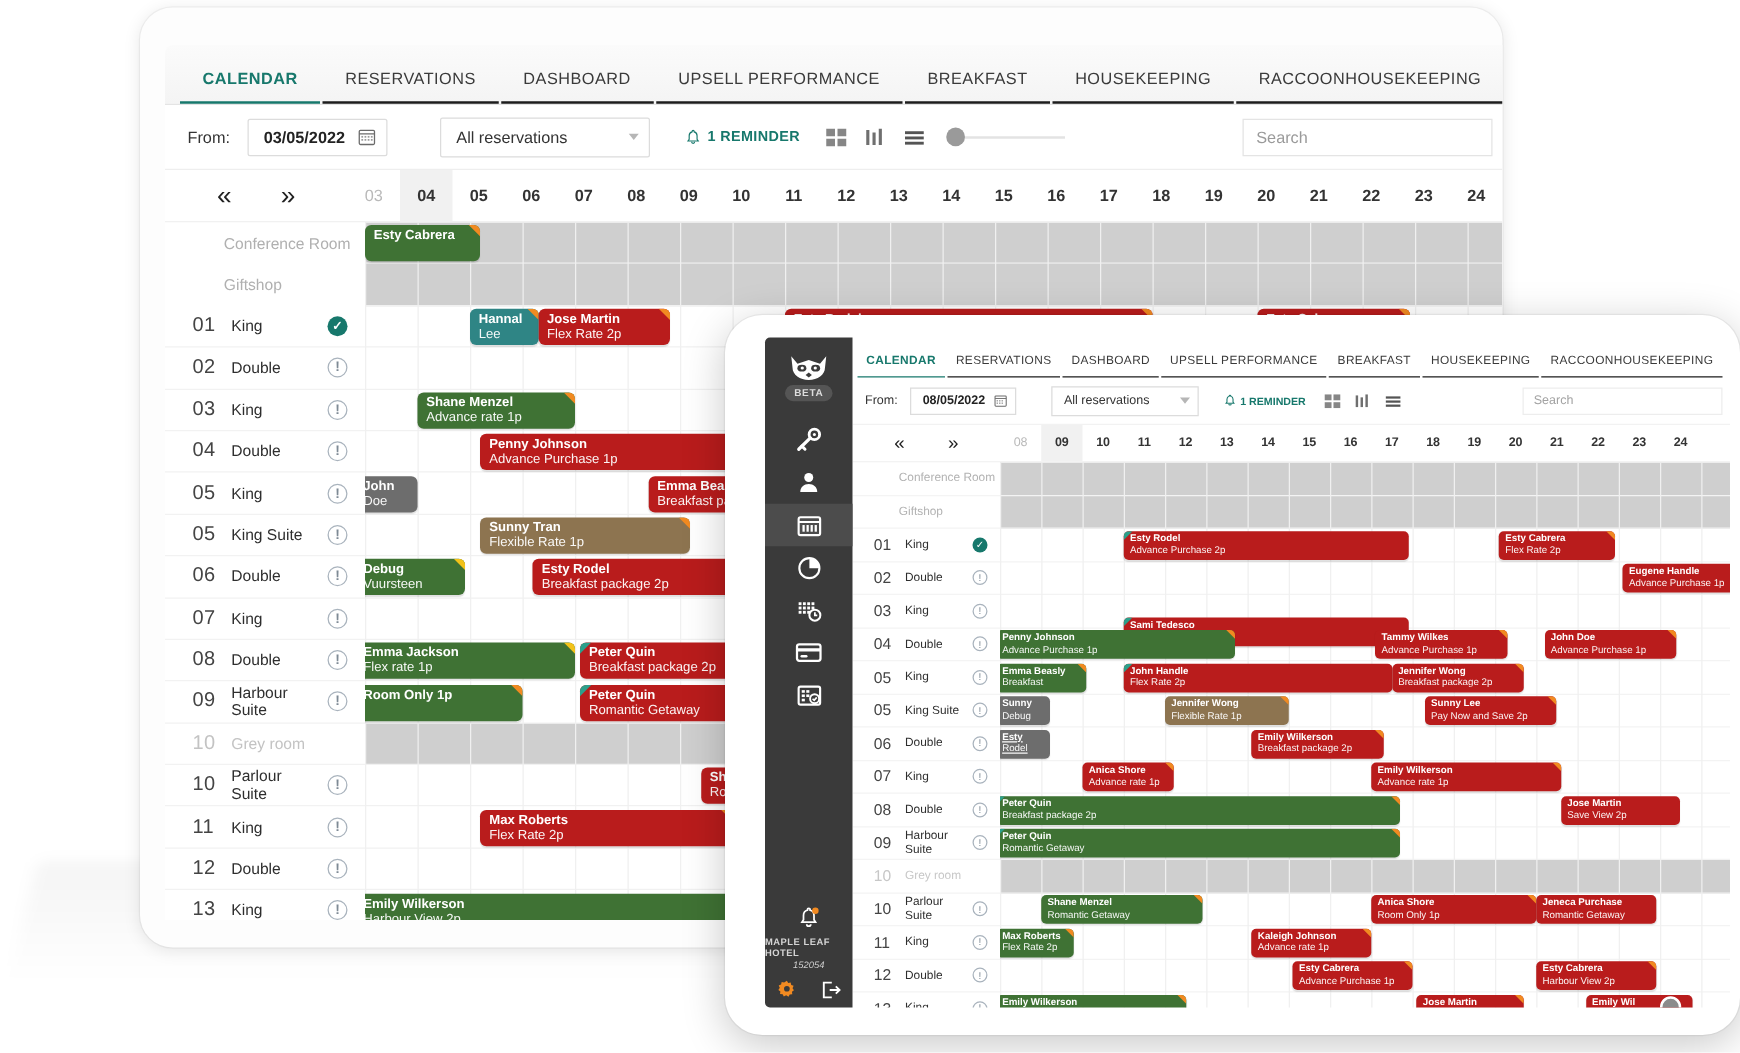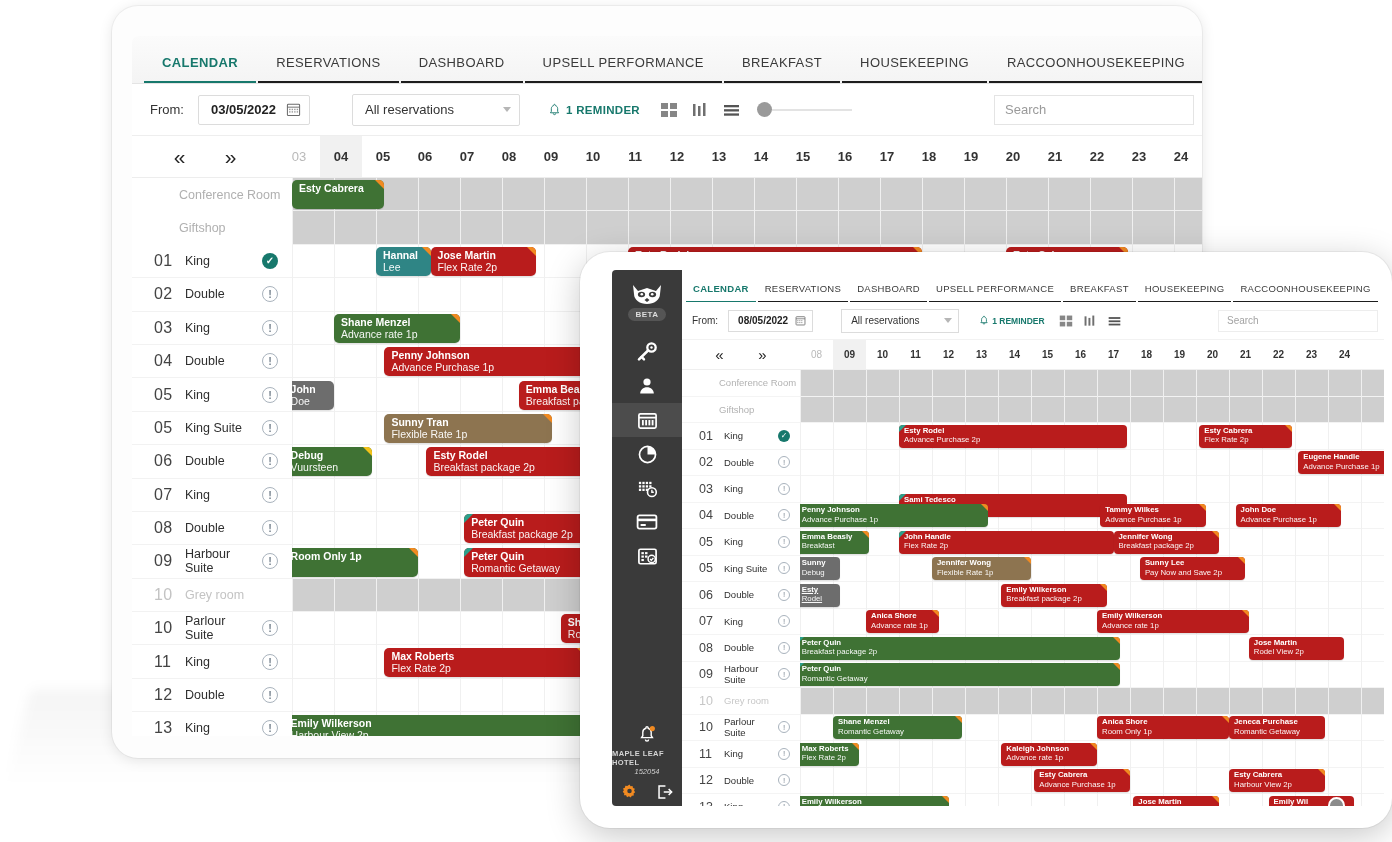--- a/index.html
+++ b/index.html
@@ -498,20 +498,25 @@
             <div class="bar c-green two" style="left: -8.4px; width: 88.2px; top: 269.4px;">
               <div class="n">Debug</div>
               <div class="r">Vuursteen</div>
               <span class="corner y"></span>
             </div>
             <div class="bar c-blue" style="left: 134.4px; width: 176.4px; top: 269.4px;">
               <div class="n">Esty Rodel</div>
               <div class="r">Breakfast package 2p</div>
               <span class="corner"></span>
             </div>
+            <div class="bar c-green" style="left: -8.4px; width: 176.4px; top: 336.2px;">
+              <div class="n">Emma Jackson</div>
+              <div class="r">Flex rate 1p</div>
+              <span class="corner y"></span>
+            </div>
             <div class="bar c-blue" style="left: 172.2px; width: 168px; top: 336.2px;">
               <span class="lcorner t"></span>
               <div class="n">Peter Quin</div>
               <div class="r">Breakfast package 2p</div>
             </div>
             <div class="bar c-green" style="left: -8.4px; width: 134.4px; top: 369.6px;">
               <div class="n">Room Only 1p</div>
               <span class="corner"></span>
             </div>
             <div class="bar c-blue" style="left: 172.2px; width: 168px; top: 369.6px;">
@@ -953,21 +958,21 @@
               <span class="corner"></span>
             </div>
             <div class="f-bar c-green" style="left: -3.3px; width: 323.4px; top: 266.75px;">
               <span class="lcorner t"></span>
               <div class="n">Peter Quin</div>
               <div class="r">Breakfast package 2p</div>
               <span class="corner"></span>
             </div>
             <div class="f-bar c-blue" style="left: 448.8px; width: 95.7px; top: 266.75px;">
               <div class="n">Jose Martin</div>
-              <div class="r">Rodel View 2p</div>
+              <div class="r">Save View 2p</div>
             </div>
             <div class="f-bar c-green" style="left: -3.3px; width: 323.4px; top: 293.25px;">
               <span class="lcorner t"></span>
               <div class="n">Peter Quin</div>
               <div class="r">Romantic Getaway</div>
               <span class="corner"></span>
             </div>
             <div class="f-bar c-green" style="left: 33px; width: 128.7px; top: 346.25px;">
               <div class="n">Shane Menzel</div>
               <div class="r">Romantic Getaway</div>

